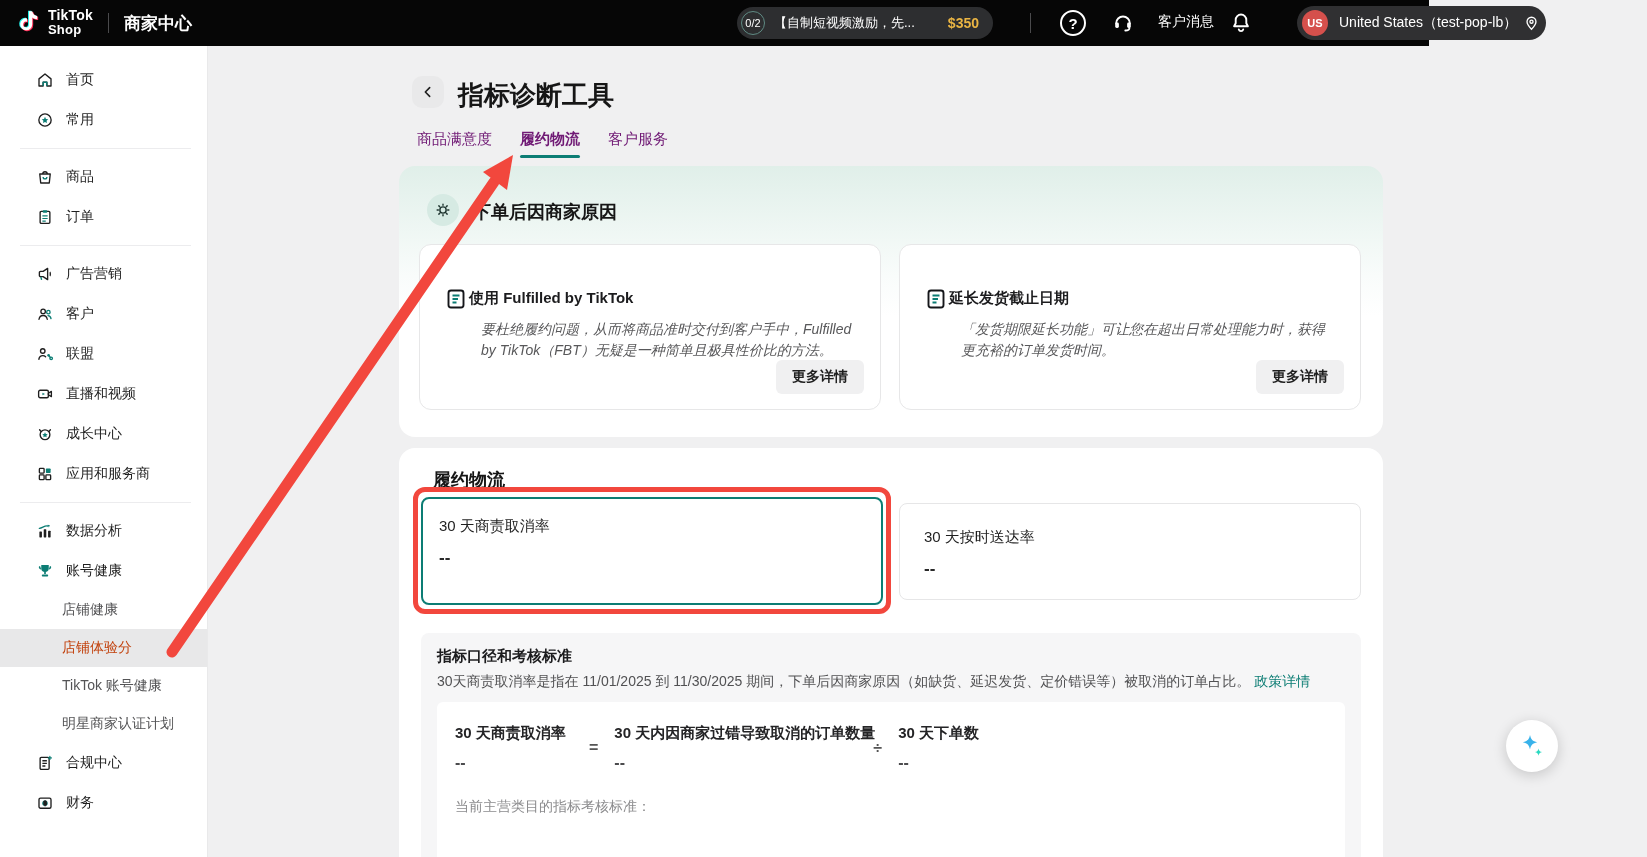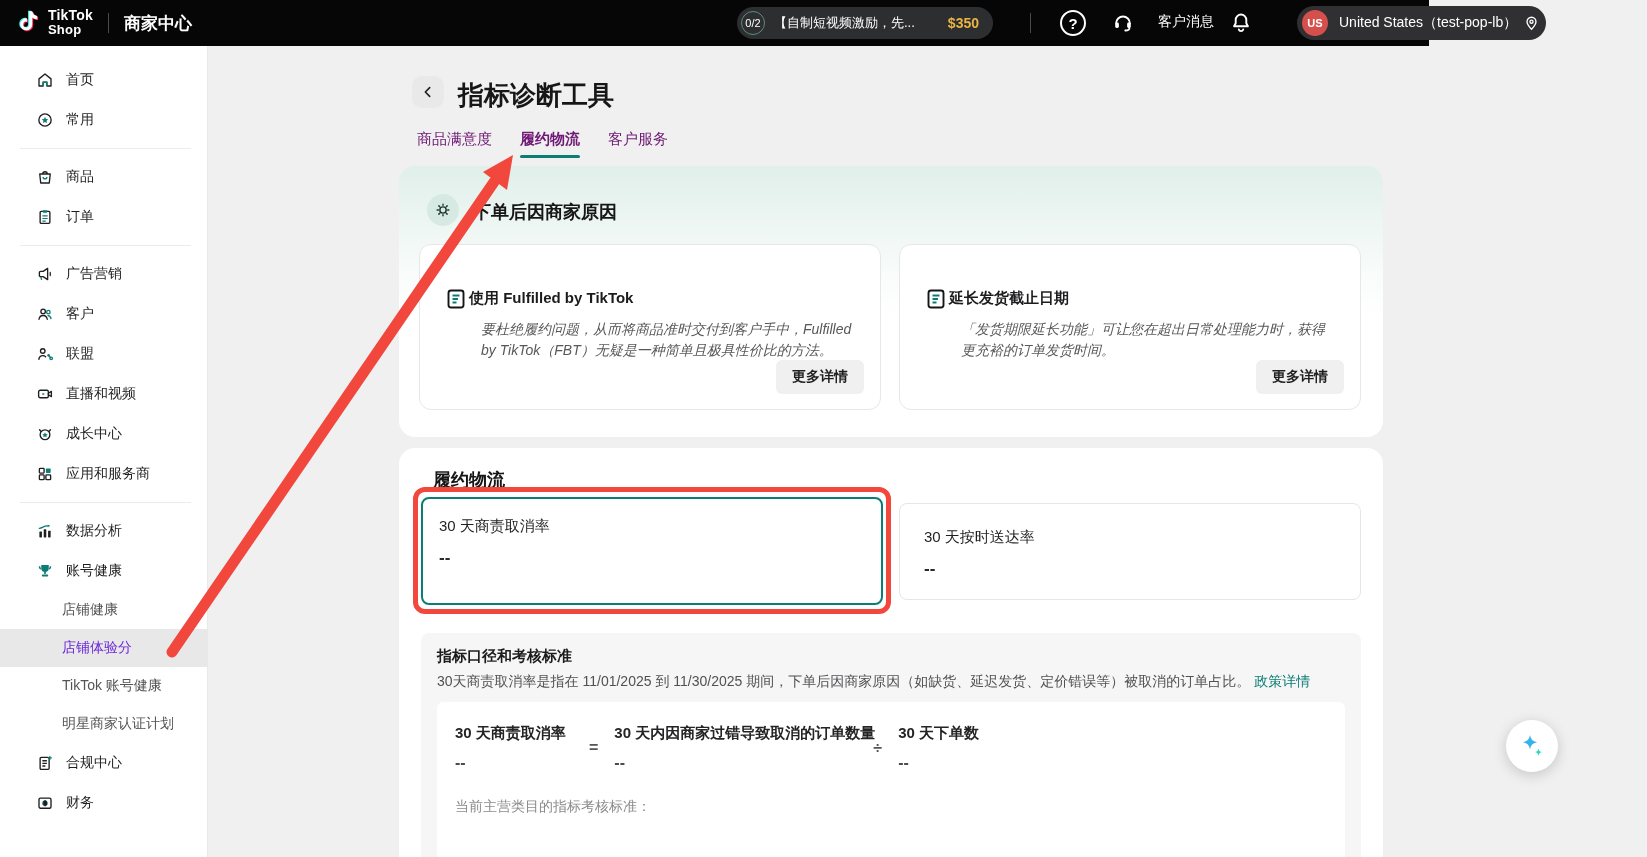--- a/index.html
+++ b/index.html
@@ -22,21 +22,21 @@
   .bell-btn { position:absolute; left:1229px; top:10px; cursor:pointer; }
   .region { position:absolute; left:1297px; top:6px; width:249px; height:34px; background:#303032; border-radius:17px; display:flex; align-items:center; cursor:pointer; }
   .us-badge { width:26px; height:26px; margin-left:5px; background:#d5504c; border-radius:50%; font-size:11px; font-weight:700; display:flex; align-items:center; justify-content:center; }
   .region-label { margin-left:11px; font-size:14px; }
   .region svg { margin-left:6px; }
 
   
   .sidebar { position:absolute; left:0; top:46px; width:208px; bottom:0; background:#fff; border-right:1px solid #e9e9ea; padding-top:14px; z-index:20; }
   .sb-item { height:40px; display:flex; align-items:center; padding-left:36px; gap:12px; font-size:14px; color:#1f1f1f; cursor:pointer; white-space:nowrap; }
   .sb-item.sub { height:38px; padding-left:62px; color:#545456; }
-  .sb-item.sub.selected { background:#e8e8e9; color:#6d28d9; }
+  .sb-item.sub.selected { background:#e8e8e9; color:#c2410c; }
   .sb-div { height:1px; background:#ececee; margin:8px 16px 8px 20px; }
   .sb-ic { width:18px; height:18px; flex:0 0 18px; }
 
   
   .content { position:absolute; left:208px; top:46px; right:0; bottom:0; }
   .back-btn { position:absolute; left:204px; top:30px; width:32px; height:32px; border-radius:10px; background:#e9e9ea; border:none; display:flex; align-items:center; justify-content:center; cursor:pointer; }
   .page-title { position:absolute; left:250px; top:32px; font-size:26px; font-weight:700; color:#161616; }
   .tabs { position:absolute; left:209px; top:84px; display:flex; gap:28px; }
   .tab { font-size:15px; color:#701a75; padding-bottom:9px; cursor:pointer; position:relative; }
   .tab.active { font-weight:700; }

